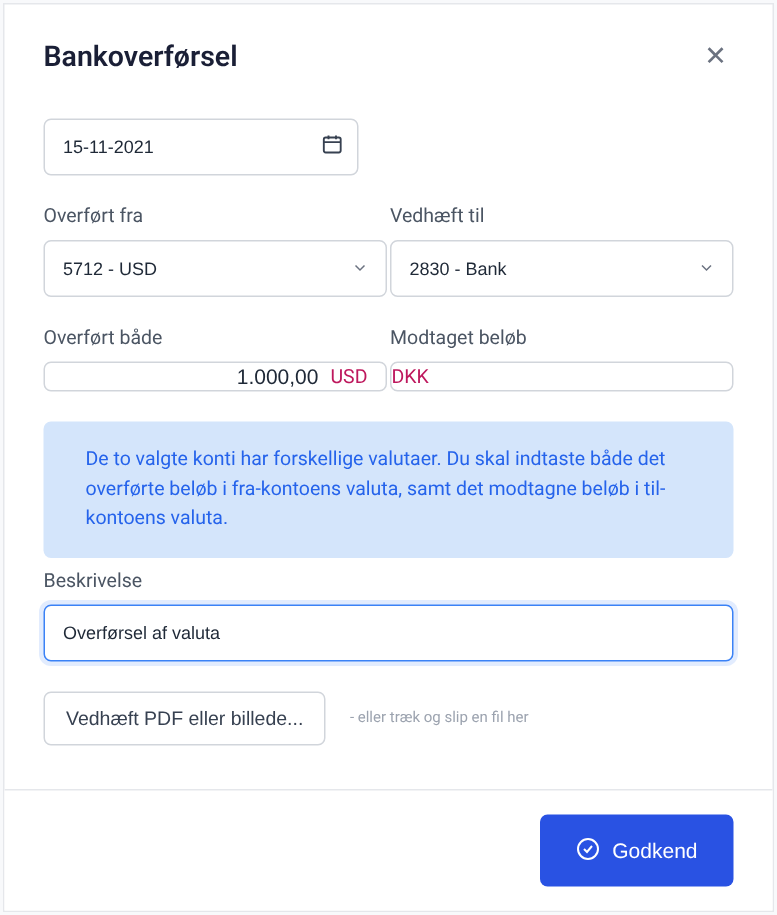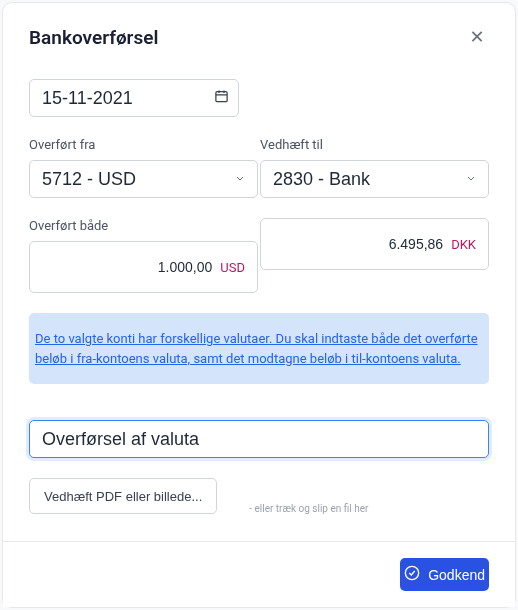--- a/index.html
+++ b/index.html
@@ -6,21 +6,21 @@
     body {
       font-family: -apple-system, BlinkMacSystemFont, "Segoe UI", Roboto, sans-serif;
       background: #f8f9fb;
       width: 518px;
       height: 610px;
       overflow: hidden;
     }
     .modal {
       background: #fff;
       border: 1px solid #e5e7eb;
-      border-radius: 10px;
+      border-radius: 0;
       margin: 2px;
       display: flex;
       flex-direction: column;
       height: 606px;
     }
     .modal-header {
       display: flex;
       justify-content: space-between;
       align-items: center;
       padding: 22px 26px 10px 26px;
@@ -56,21 +56,21 @@
     .input-wrap {
       position: relative;
       margin-bottom: 20px;
     }
     .text-input, .select-input {
       width: 100%;
       height: 38px;
       border: 1px solid #d1d5db;
       border-radius: 5px;
       padding: 0 12px;
-      font-size: 18px;
+      font-size: 12px;
       color: #1f2937;
       background: #fff;
     }
     .select-input { text-align: left; padding-right: 36px; }
     .date-input { width: 210px; padding-right: 36px; }
     .calendar-icon {
       position: absolute;
       right: 10px;
       top: 50%;
       transform: translateY(-50%);
@@ -89,21 +89,21 @@
       display: flex;
       gap: 2px;
     }
     .col { flex: 1; }
     .amount-wrap {
       position: relative;
       display: flex;
       align-items: center;
       border: 1px solid #d1d5db;
       border-radius: 5px;
-      height: 52px;
+      height: 20px;
       background: #fff;
       margin-bottom: 20px;
     }
     .amount-input {
       border: none;
       flex: 1;
       text-align: right;
       padding-right: 8px;
       font-size: 14px;
       color: #1f2937;
@@ -111,35 +111,34 @@
       background: transparent;
     }
     .currency {
       font-size: 13px;
       color: #be185d;
       padding-right: 12px;
     }
     .info-box {
       background: #d4e5fb;
       border-radius: 5px;
-      padding: 16px 6px;
+      padding: 16px 28px;
       font-size: 13px;
       line-height: 1.5;
       color: #2563eb;
-      margin-bottom: 36px;
-      text-decoration: underline;
+      margin-bottom: 8px;
     }
     .desc-input {
       border: 1.5px solid #3b82f6;
       box-shadow: 0 0 0 3px rgba(59,130,246,0.15);
     }
     .attach-row {
       display: flex;
-      align-items: flex-end;
-      gap: 32px;
+      align-items: center;
+      gap: 16px;
       margin-top: 20px;
     }
     .attach-btn {
       height: 36px;
       border: 1px solid #d1d5db;
       border-radius: 5px;
       background: #fff;
       padding: 0 14px;
       font-size: 13px;
       color: #374151;
@@ -158,22 +157,22 @@
       padding: 16px 26px;
       display: flex;
       justify-content: flex-end;
       background: #fff;
     }
     .approve-btn {
       background: #2952e3;
       color: #fff;
       border: none;
       border-radius: 5px;
-      height: 33px;
-      padding: 0 4px;
+      height: 48px;
+      padding: 0 24px;
       font-size: 14px;
       font-weight: 500;
       cursor: pointer;
       display: flex;
       align-items: center;
       gap: 8px;
     }
   </style>
 </head>
 <body>
@@ -227,29 +226,30 @@
 
     <div class="two-col">
       <div class="col">
         <label class="field-label">Overført både</label>
         <div class="amount-wrap">
           <input class="amount-input" value="1.000,00" style="">
           <span class="currency">USD</span>
         </div>
       </div>
       <div class="col">
+        <label class="field-label">Modtaget beløb</label>
         <div class="amount-wrap">
-          <input class="amount-input" value="6.495,86" style="">
           <span class="currency">DKK</span>
         </div>
       </div>
     </div>
 
     <div class="info-box">De to valgte konti har forskellige valutaer. Du skal indtaste både det overførte beløb i fra-kontoens valuta, samt det modtagne beløb i til-kontoens valuta.</div>
 
+    <label class="field-label">Beskrivelse</label>
     <div class="input-wrap">
       <input class="text-input desc-input" value="Overførsel af valuta" style="">
     </div>
 
     <div class="attach-row">
       <button class="attach-btn">Vedhæft PDF eller billede...</button>
       <span class="attach-hint">- eller træk og slip en fil her</span>
     </div>
 
   </div>

